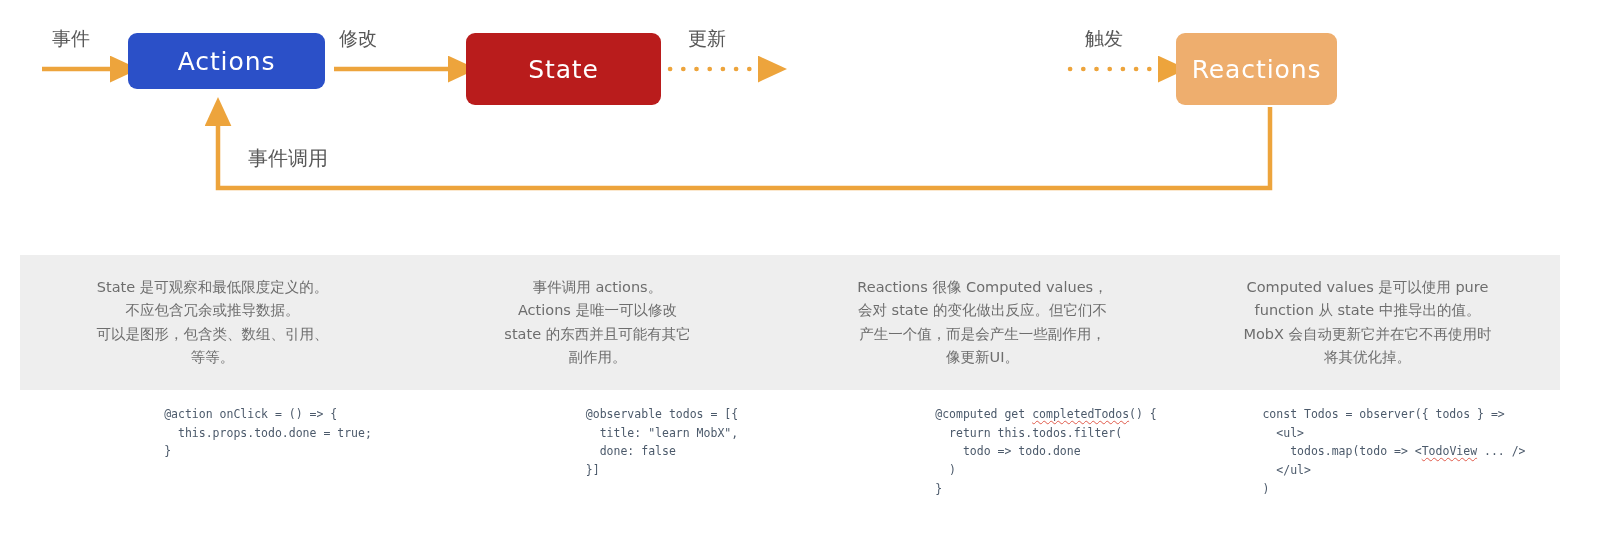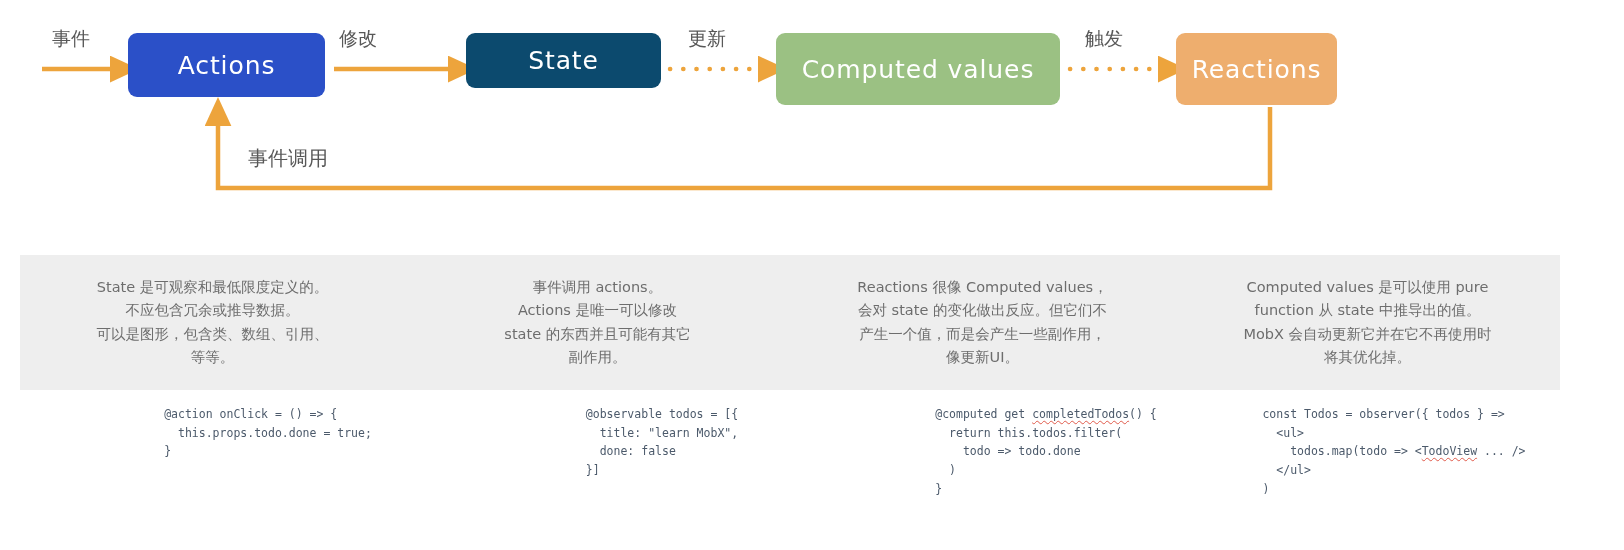--- a/index.html
+++ b/index.html
@@ -42,22 +42,22 @@
     align-items: center;
     justify-content: center;
     color: #ffffff;
     font-size: 25px;
     letter-spacing: 0.9px;
     font-weight: 400;
     font-family: "DejaVu Sans", "Liberation Sans", sans-serif;
     box-sizing: border-box;
     user-select: none;
   }
-  .node-actions   { left: 128px; top: 33px; width: 197px; height: 64px; background: #2b50c8; }
-  .node-state     { left: 466px; top: 33px; width: 195px; height: 55px; background: #0c4a6e; }
+  .node-actions   { left: 128px; top: 33px; width: 197px; height: 56px; background: #2b50c8; }
+  .node-state     { left: 466px; top: 33px; width: 195px; height: 72px; background: #b91c1c; }
   .node-computed  { left: 776px; top: 33px; width: 284px; height: 72px; background: #9bc183; }
   .node-reactions { left: 1176px; top: 33px; width: 161px; height: 72px; background: #eeae6e; }
 
   .edge-label {
     position: absolute;
     color: #585858;
     font-size: 19px;
     font-family: "DejaVu Sans", "Liberation Sans", sans-serif;
     white-space: nowrap;
     user-select: none;
@@ -158,23 +158,20 @@
 
       <path d="M1270,107 L1270,188 L218,188 L218,124" fill="none" stroke="#eda43c" stroke-width="4.5" marker-end="url(#aheadup)"></path>
     </svg>
 
     <div class="node node-actions">
       <span>Actions</span>
     </div>
     <div class="node node-state">
       <span>State</span>
     </div>
-    <div class="node node-computed">
-      <span>Computed values</span>
-    </div>
     <div class="node node-reactions">
       <span>Reactions</span>
     </div>
 
     <div class="edge-label lbl-event">事件</div>
     <div class="edge-label lbl-modify">修改</div>
     <div class="edge-label lbl-update">更新</div>
     <div class="edge-label lbl-trigger">触发</div>
     <div class="edge-label lbl-callback">事件调用</div>
   </div>

